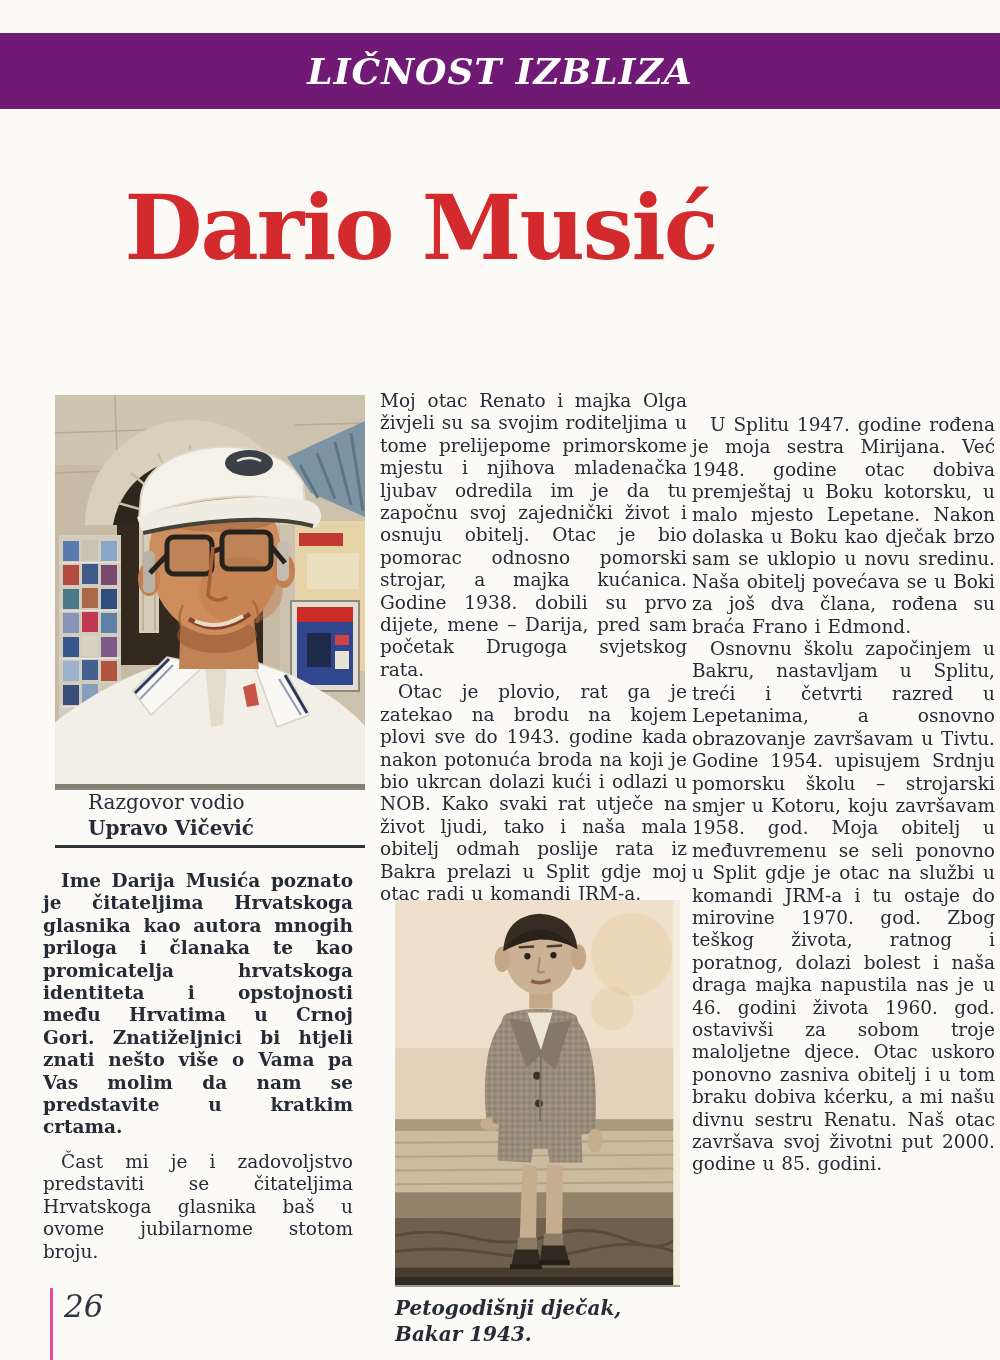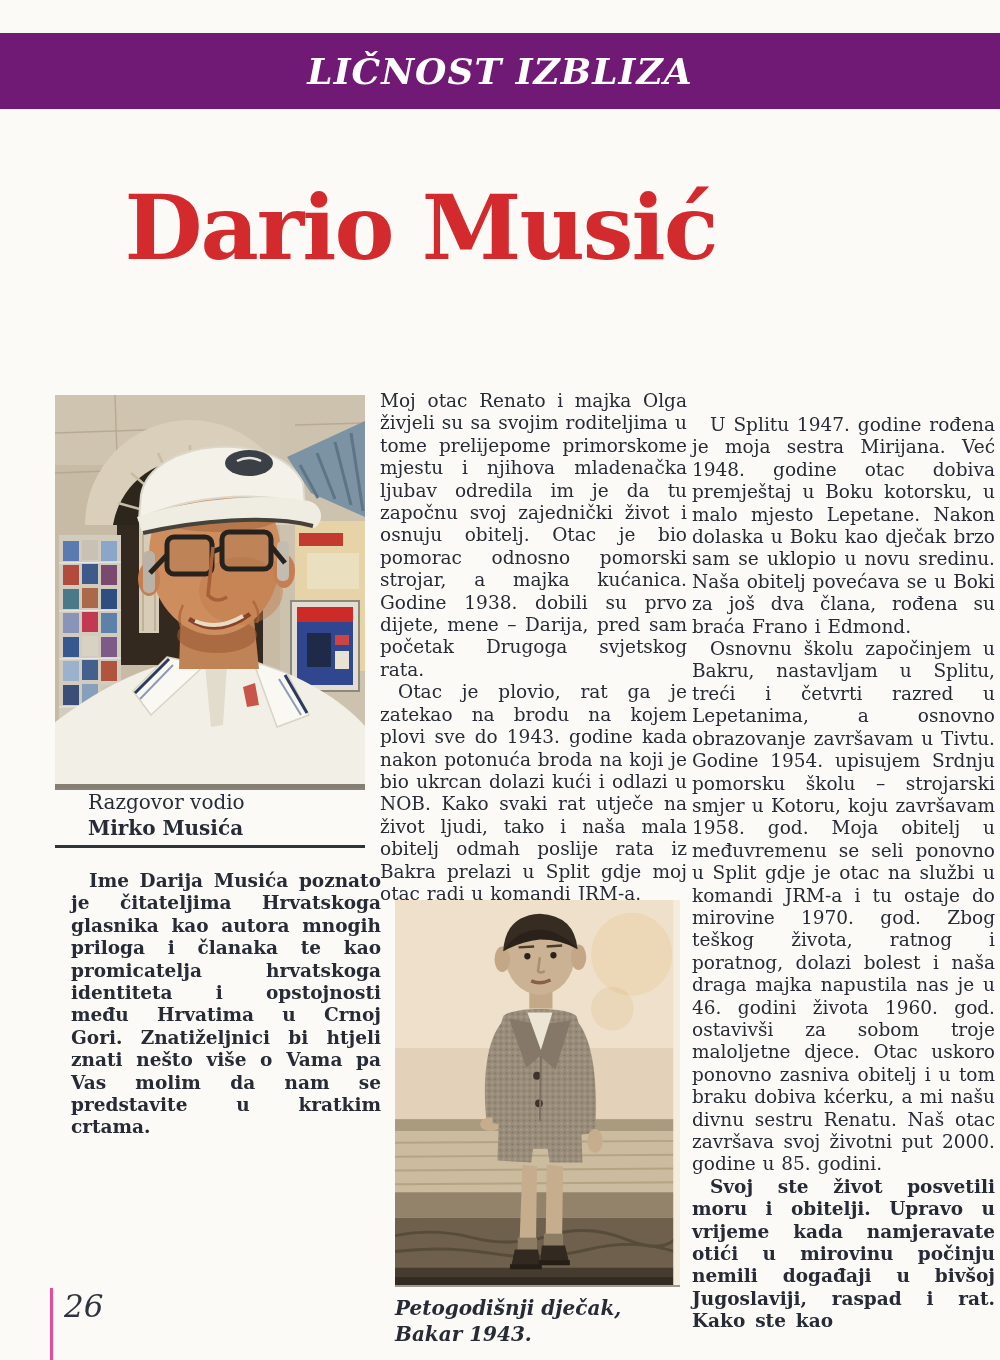--- a/index.html
+++ b/index.html
@@ -27,21 +27,21 @@
   }
   
   .coltext{
     text-align:justify;
     font-size:18.5px;line-height:22.4px;word-spacing:1px;
   }
   .coltext p{margin:0;text-indent:18px;}
   .coltext p.noindent{text-indent:0;}
   .coltext p.gap{margin-top:12px;}
   .bold-para{font-weight:bold;word-spacing:3.5px;}
-  .left-text{top:870px;left:71px;width:310px;}
+  .left-text{top:870px;left:43px;width:310px;}
   .mid-text{top:390px;left:380px;width:307px;}
   .right-text{top:390px;left:692px;width:303px;margin-top:24px;}
   
   .byline{top:789px;left:88px;font-size:20px;line-height:26px;}
   .byline .b2{font-weight:bold;}
   .divider{top:845px;left:55px;width:310px;height:3px;background:#2e3338;}
   
   .photo1{top:395px;left:55px;width:310px;height:393px;box-shadow:0 2px 0 rgba(40,35,25,.55);}
   .photo2{top:900px;left:395px;width:285px;height:385px;box-shadow:0 2px 0 rgba(40,35,25,.45);}
   .photo1 svg,.photo2 svg{display:block;width:100%;height:100%;}
@@ -208,26 +208,27 @@
           <path d="M88,138 C140,126 214,119 258,131" stroke="#46423a" stroke-width="4" fill="none"></path>
         </g>
       </g>
 
       <rect x="0" y="389" width="310" height="4" fill="#57503e" opacity="0.7"></rect>
     </svg>
   </div>
 
   <div class="abs byline">
     <div class="b1">Razgovor vodio</div>
-    <div class="b2">Mirko Musića</div>
+    <div class="b2">Upravo Vičević</div>
   </div>
   <div class="abs divider"></div>
 
   <div class="abs coltext left-text">
     <p class="bold-para">Ime Darija Musića poznato je čitateljima Hrvatskoga glasnika kao autora mnogih priloga i članaka te kao promicatelja hrvatskoga identiteta i opstojnosti među Hrvatima u Crnoj Gori. Znatiželjnici bi htjeli znati nešto više o Vama pa Vas molim da nam se predstavite u kratkim crtama.</p>
+    <p class="gap">Čast mi je i zadovoljstvo predstaviti se čitateljima Hrvatskoga glasnika baš u ovome jubilarnome stotom broju.</p>
   </div>
 
   <div class="abs coltext mid-text">
     <p class="noindent">Moj otac Renato i majka Olga živjeli su sa svojim roditeljima u tome prelijepome primorskome mjestu i njihova mladenačka ljubav odredila im je da tu započnu svoj zajednički život i osnuju obitelj. Otac je bio pomorac odnosno pomorski strojar, a majka kućanica. Godine 1938. dobili su prvo dijete, mene – Darija, pred sam početak Drugoga svjetskog rata.</p>
     <p>Otac je plovio, rat ga je zatekao na brodu na kojem plovi sve do 1943. godine kada nakon potonuća broda na koji je bio ukrcan dolazi kući i odlazi u NOB. Kako svaki rat utječe na život ljudi, tako i naša mala obitelj odmah poslije rata iz Bakra prelazi u Split gdje moj otac radi u komandi JRM-a.</p>
   </div>
 
   <div class="abs photo2">
     <svg viewBox="0 0 295 390" preserveAspectRatio="none">
       <defs>
@@ -305,20 +306,19 @@
       <rect x="288" width="7" height="390" fill="#f4ecdc"></rect>
     </svg>
   </div>
 
   <div class="abs caption2">Petogodišnji dječak,
 Bakar 1943.</div>
 
   <div class="abs coltext right-text">
     <p>U Splitu 1947. godine rođena je moja sestra Mirijana. Već 1948. godine otac dobiva premještaj u Boku kotorsku, u malo mjesto Lepetane. Nakon dolaska u Boku kao dječak brzo sam se uklopio u novu sredinu. Naša obitelj povećava se u Boki za još dva člana, rođena su braća Frano i Edmond.</p>
     <p>Osnovnu školu započinjem u Bakru, nastavljam u Splitu, treći i četvrti razred u Lepetanima, a osnovno obrazovanje završavam u Tivtu. Godine 1954. upisujem Srdnju pomorsku školu – strojarski smjer u Kotoru, koju završavam 1958. god. Moja obitelj u međuvremenu se seli ponovno u Split gdje je otac na službi u komandi JRM-a i tu ostaje do mirovine 1970. god. Zbog teškog života, ratnog i poratnog, dolazi bolest i naša draga majka napustila nas je u 46. godini života 1960. god. ostavivši za sobom troje maloljetne djece. Otac uskoro ponovno zasniva obitelj i u tom braku dobiva kćerku, a mi našu divnu sestru Renatu. Naš otac završava svoj životni put 2000. godine u 85. godini.</p>
-    <p class="bold-para">Svoj ste život posvetili moru i obitelji. Upravo u vrijeme kada namjeravate otići u mirovinu počinju nemili događaji u bivšoj Jugoslaviji, raspad i rat. Kako ste kao</p>
   </div>
 
   <div class="abs pagenum">
     <span>26</span>
   </div>
 
 </div>
 
 </body></html>

